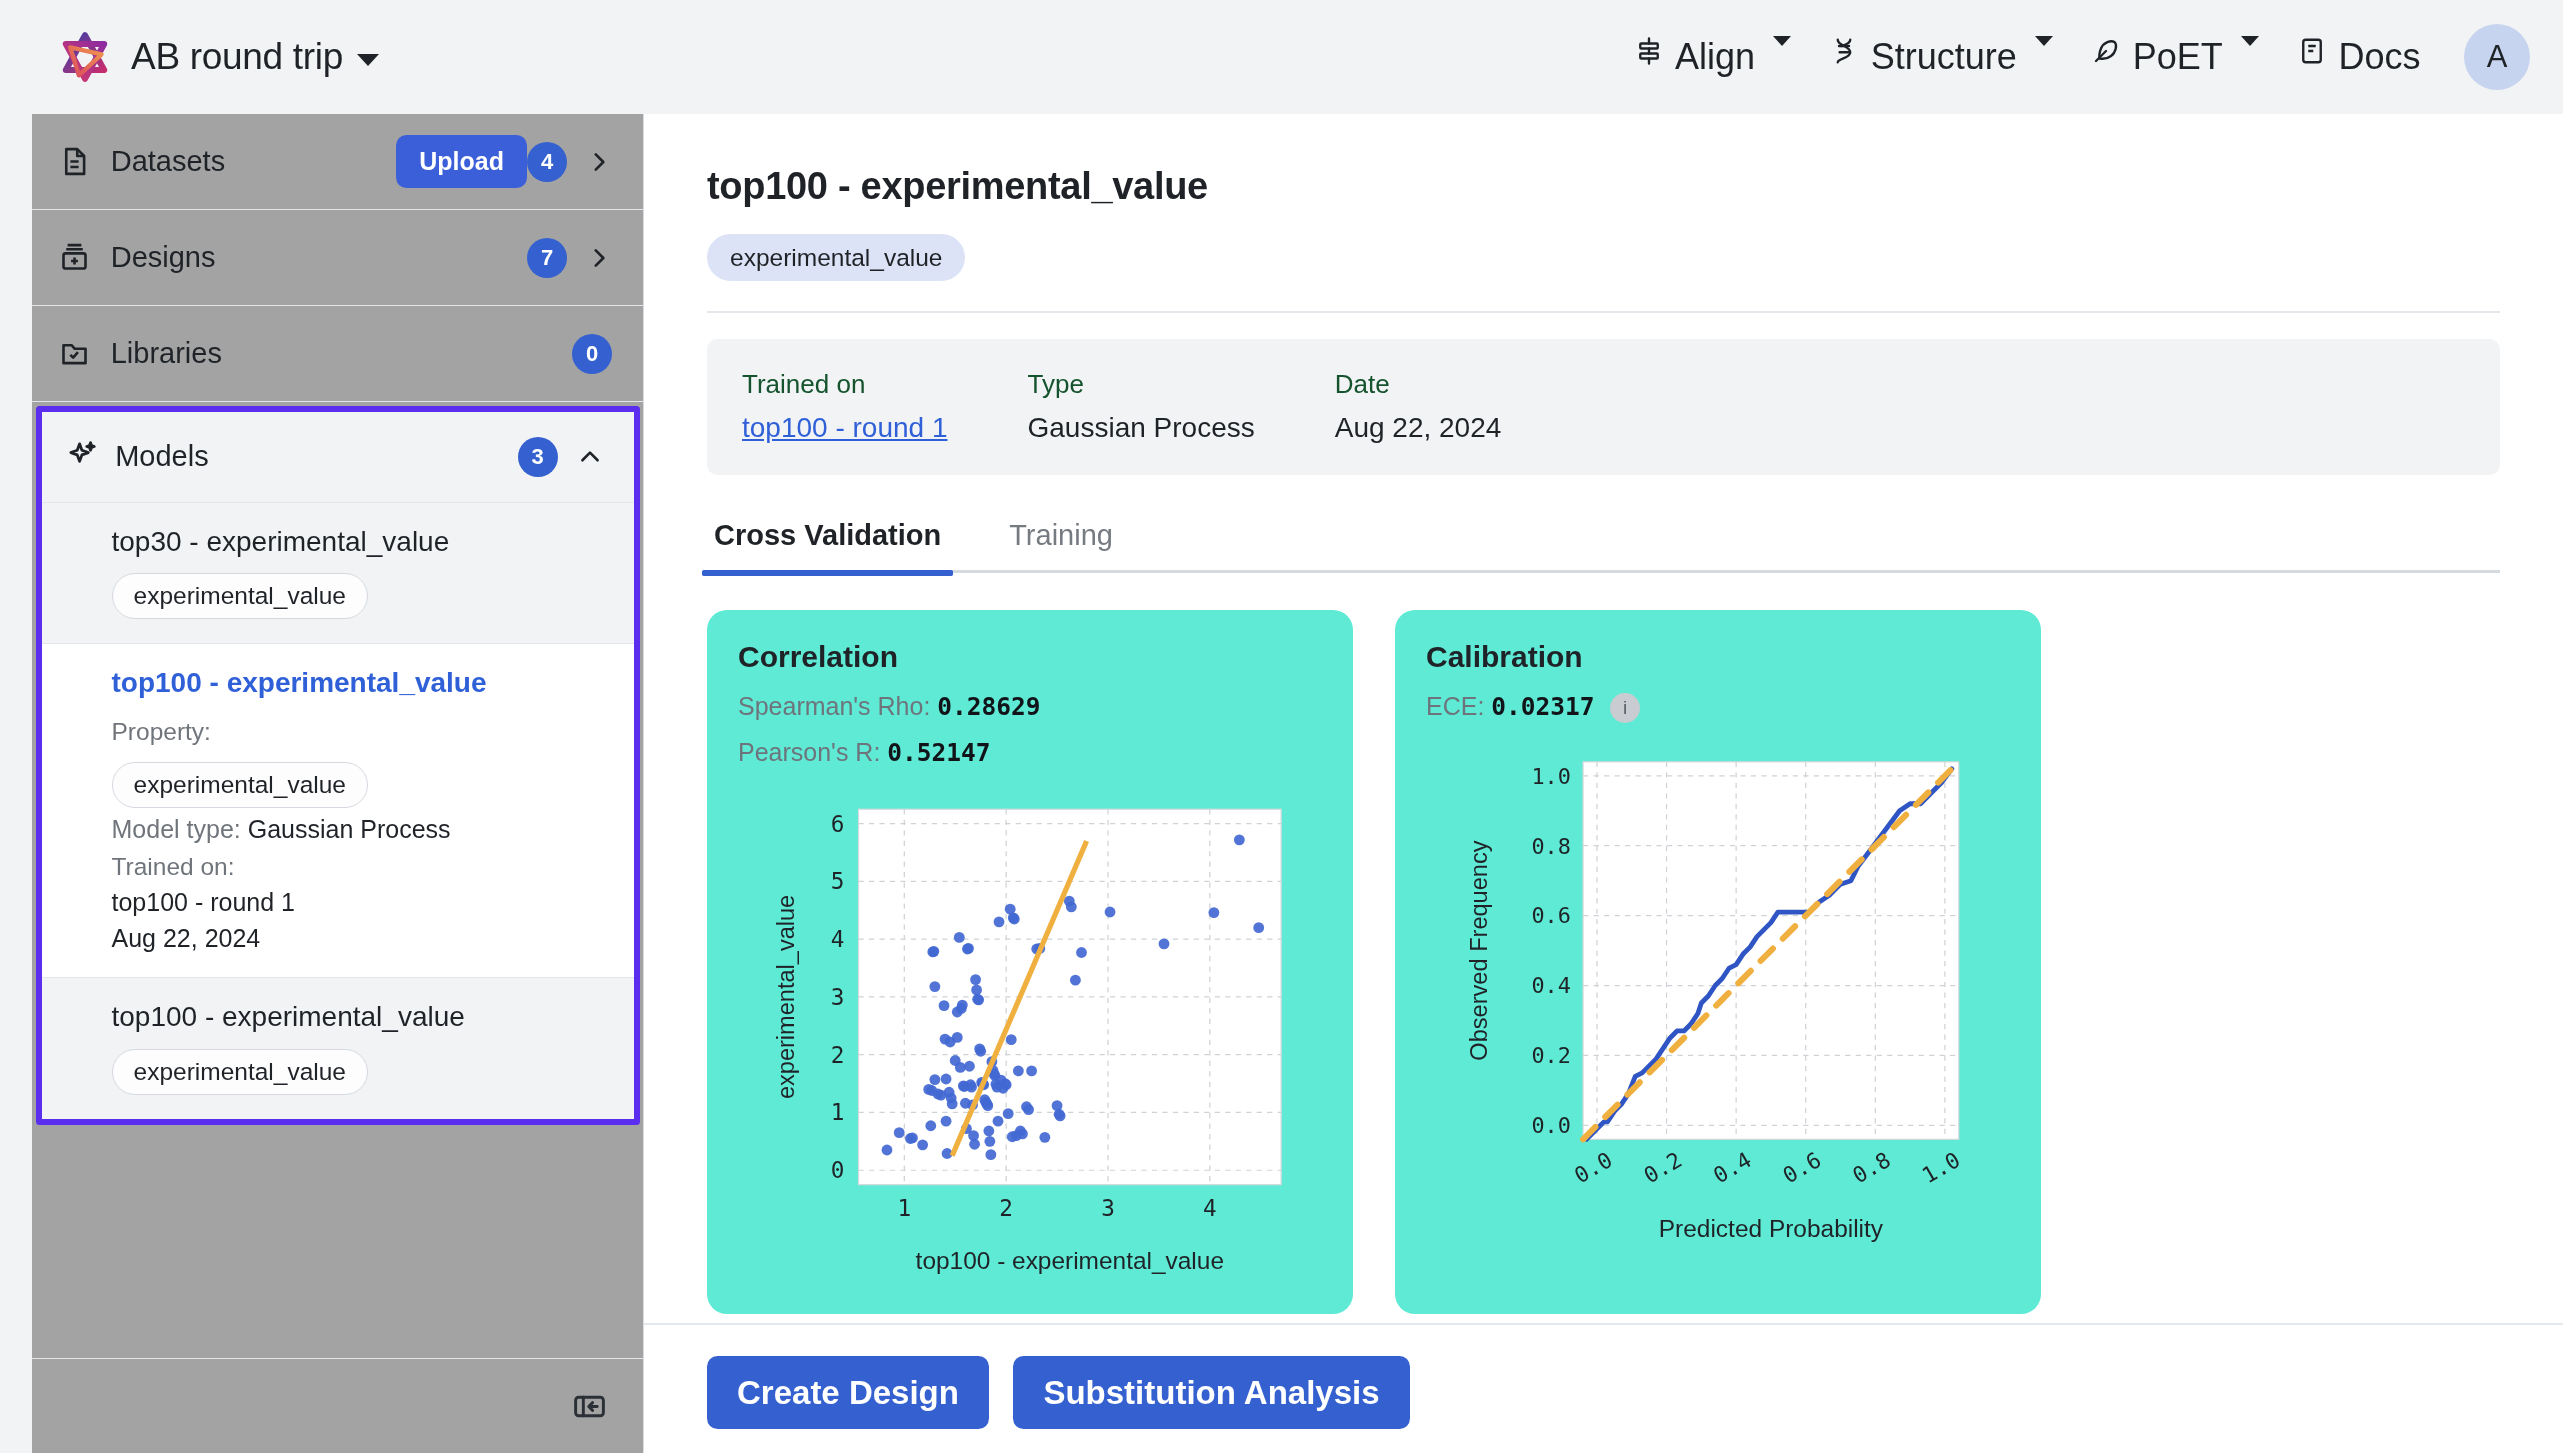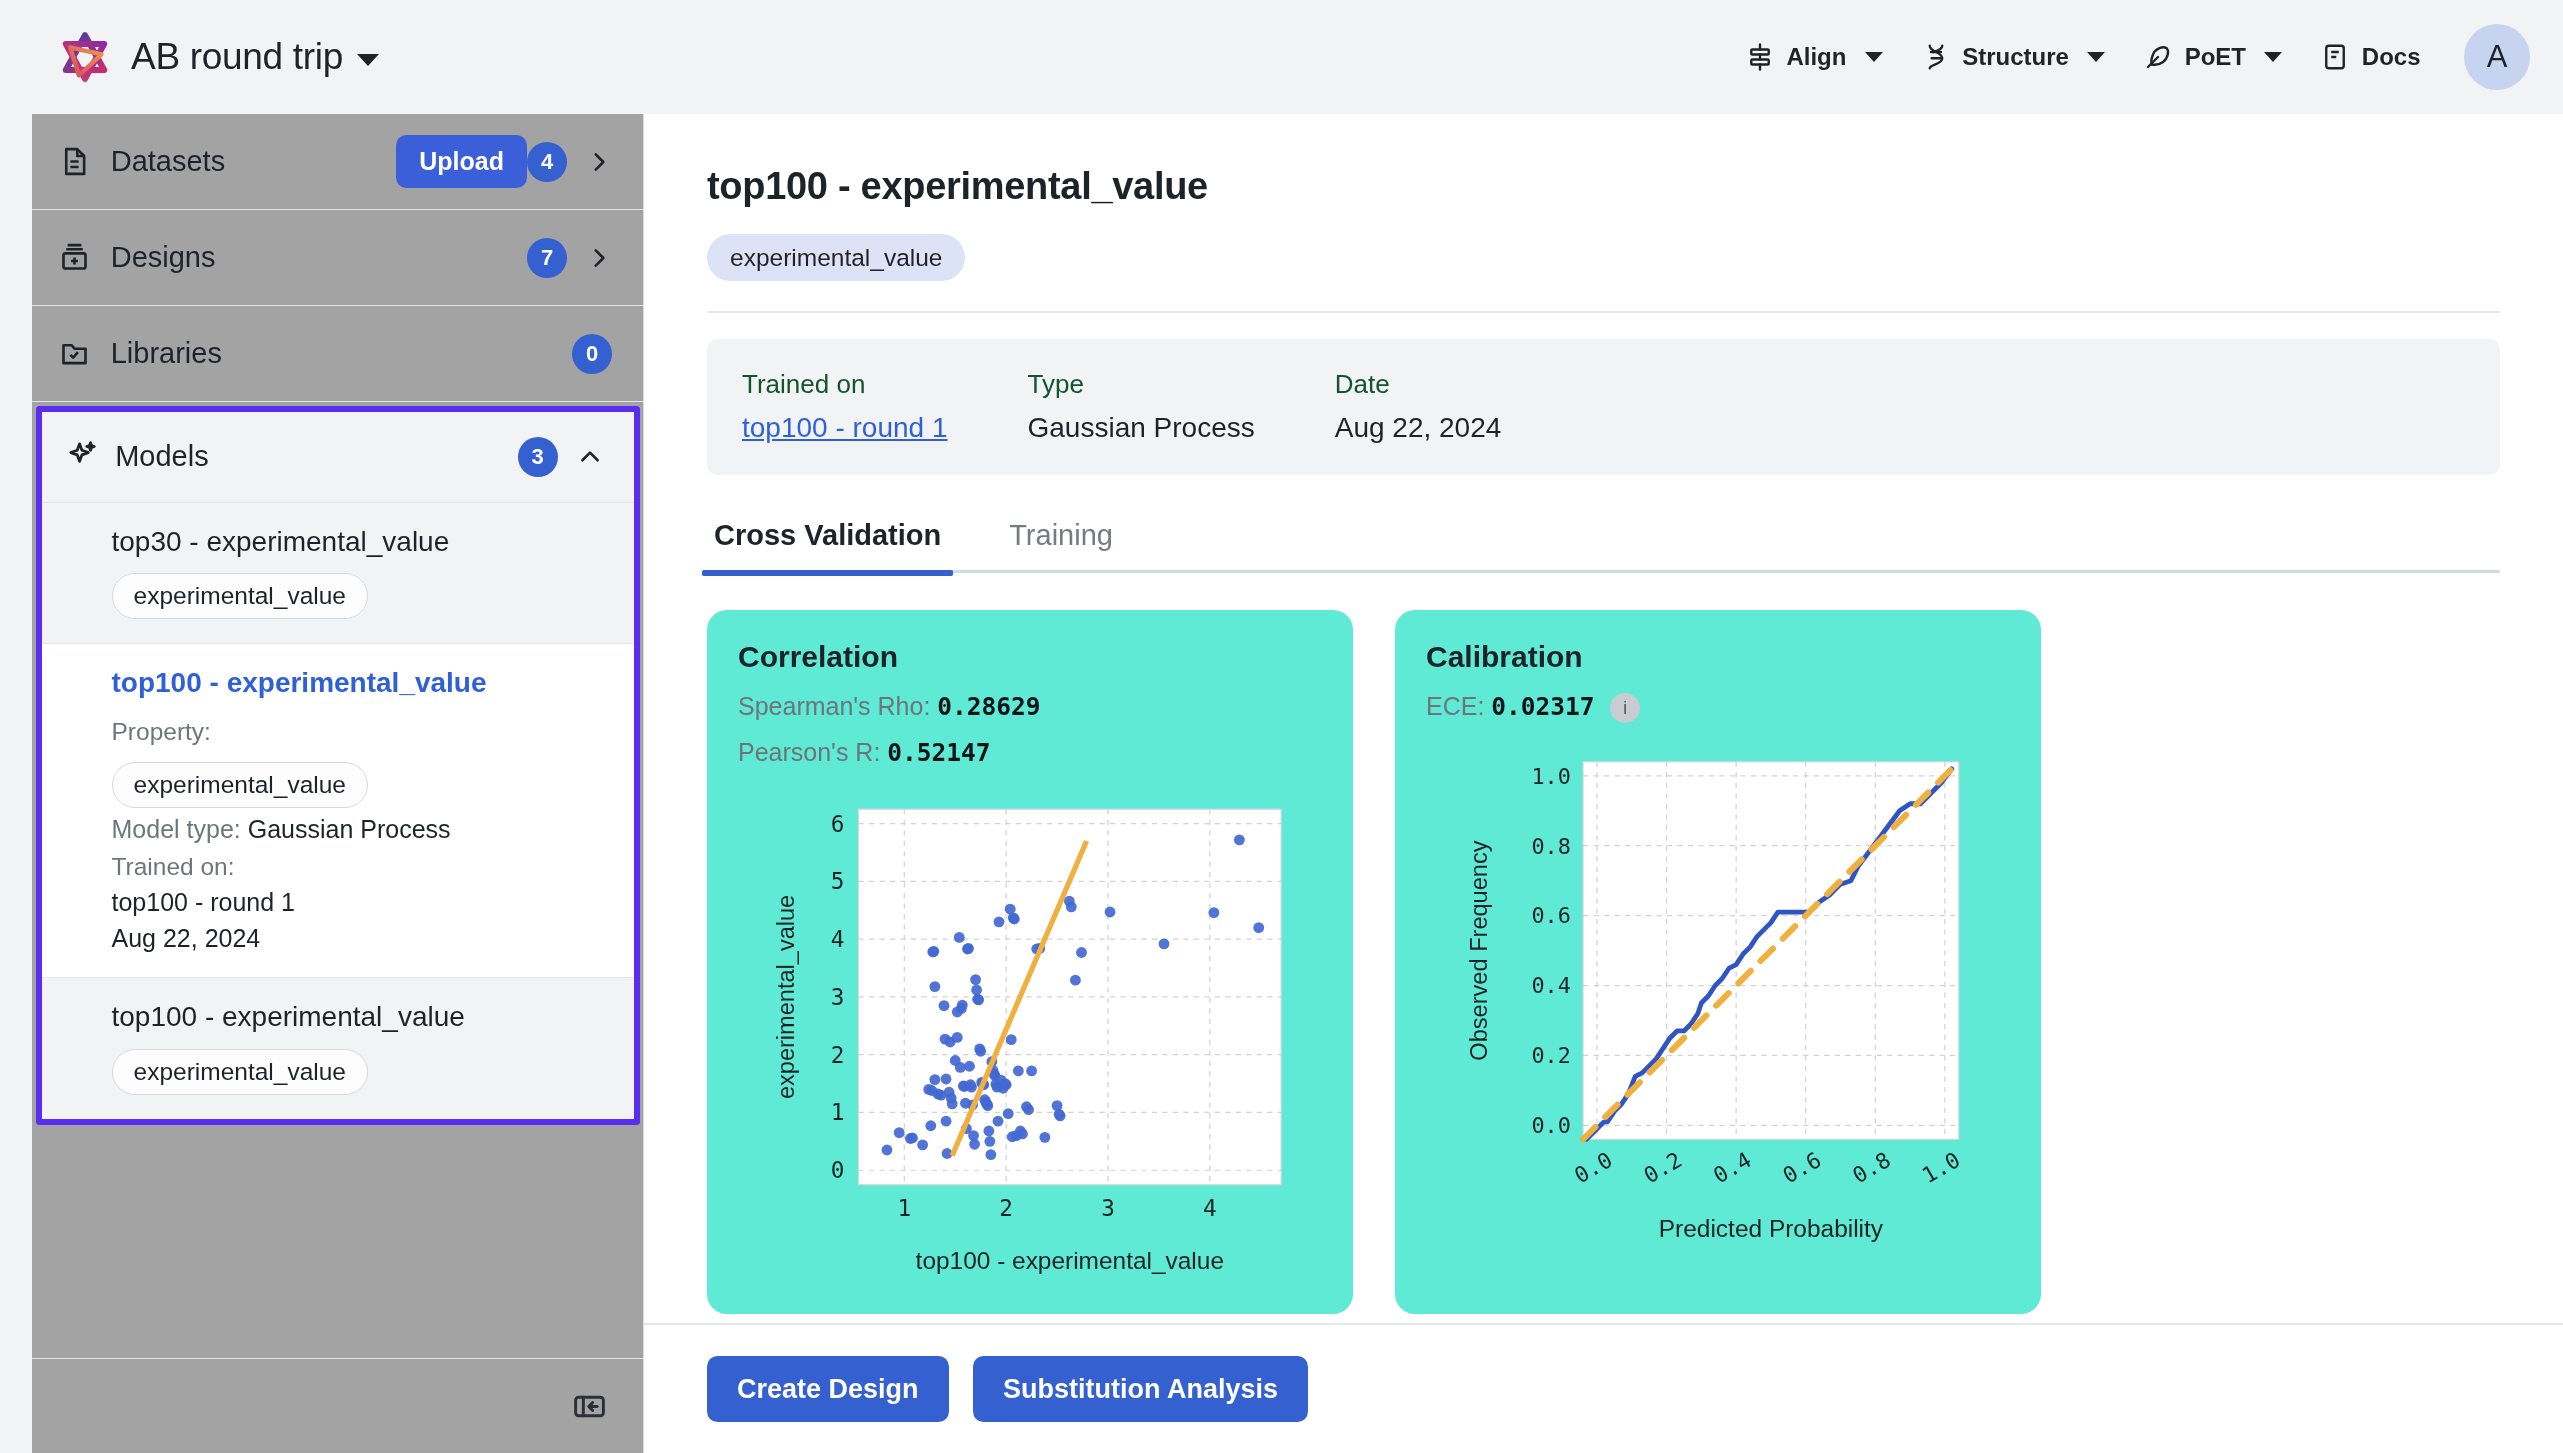--- a/index.html
+++ b/index.html
@@ -26,24 +26,23 @@
     font-size: 37px; font-weight: 400; letter-spacing: -0.3px; color: #1f2328;
   }
   .caret-down {
     width: 0; height: 0; margin-left: 14px; margin-top: 5.2px;
     border-left: 11.4px solid transparent; border-right: 11.4px solid transparent;
     border-top: 12.2px solid #1f2328; display: inline-block;
   }
   .proj-btn { display:flex; align-items:center; cursor:pointer; }
   .topnav { margin-left: auto; display: flex; align-items: center; gap: 0px; }
   .navitem {
-    display: flex; align-items: center; gap: 11.4px;
-    padding: 12.2px 19px; font-size: 24px; color: #1f2328; cursor: pointer;
+    display: flex; align-items: flex-start; gap: 11.4px;
+    padding: 12.2px 19px; font-size: 36px; color: #1f2328; cursor: pointer;
     white-space: nowrap;
-    font-weight: bold;
   }
   .navitem svg { display:block; }
   .navcaret {
     width: 0; height: 0; margin-left: 7px;
     border-left: 9.6px solid transparent; border-right: 9.6px solid transparent;
     border-top: 10.5px solid #1f2328;
   }
   .avatar {
     width: 66px; height: 66px; border-radius: 50%;
     background: #c7d4ef; color: #1f2328;
@@ -181,21 +180,21 @@
 
   .footer-bar {
     border-top: 2.6px solid #e4e7eb;
     padding: 31px 63px 0 63px;
     height: 131px; flex: 0 0 131px;
     display: flex; align-items: flex-start; gap: 24.5px;
     background: #fff;
   }
   .btn-primary {
     background: #3560d0; color: #fff; border: none; border-radius: 10.5px;
-    font-size: 27px; font-weight: 700; padding: 17.5px 30px; cursor: pointer;
+    font-size: 33px; font-weight: 700; padding: 17.5px 30px; cursor: pointer;
     font-family: inherit;
   }
 
   text { font-family: "DejaVu Sans Mono", monospace; }
   .axlab { font-family: "Liberation Sans", sans-serif; }
 </style>
 </head>
 <body>
 
 <div id="app">

